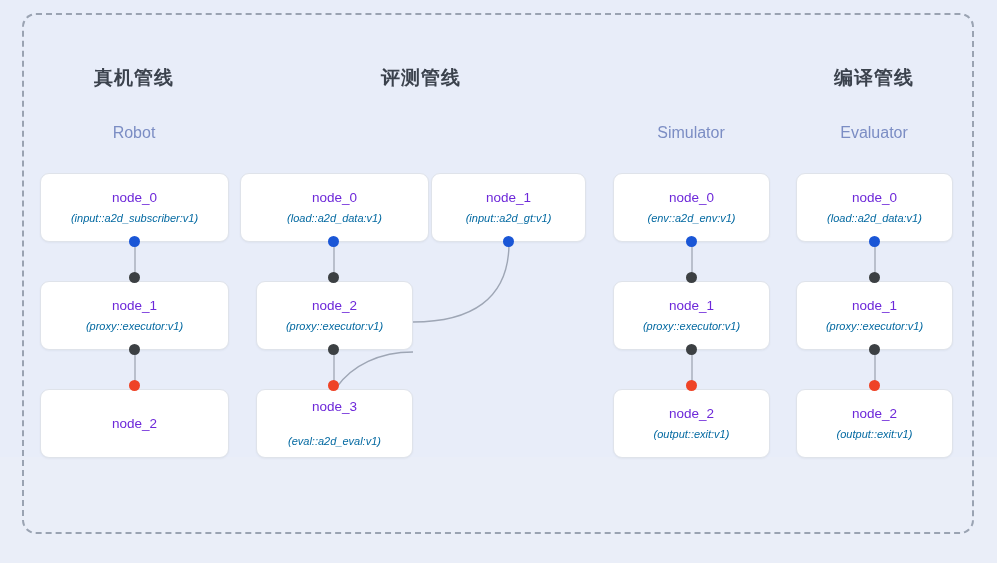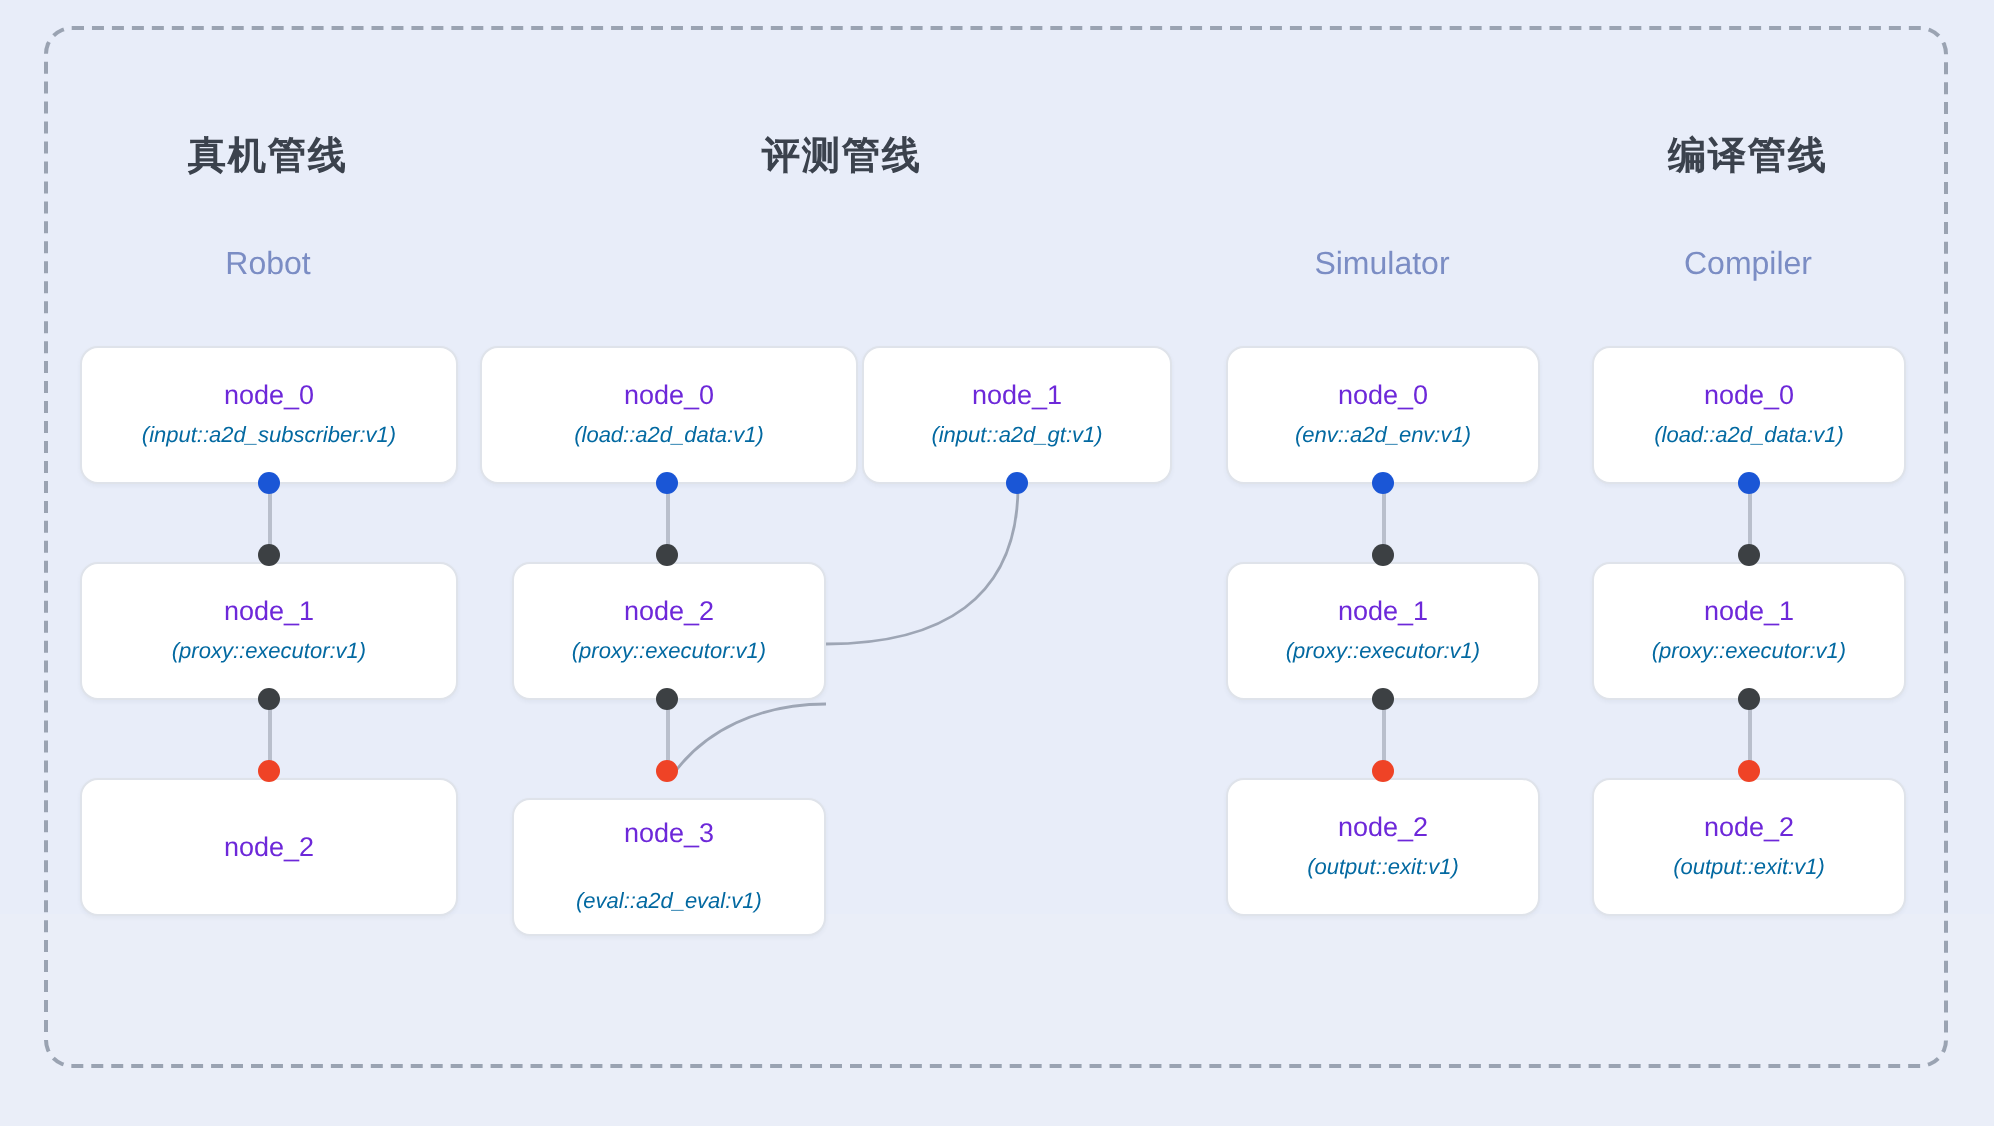--- a/index.html
+++ b/index.html
@@ -141,21 +141,21 @@
     <div class="node-type">(load::a2d_data:v1)</div>
   </div>
   <div class="node-box" style="left:431px; top:173px; width:155px; height:69px;">
     <div class="node-name">node_1</div>
     <div class="node-type">(input::a2d_gt:v1)</div>
   </div>
   <div class="node-box" style="left:256px; top:281px; width:157px; height:69px;">
     <div class="node-name">node_2</div>
     <div class="node-type">(proxy::executor:v1)</div>
   </div>
-  <div class="node-box" style="left:256px; top:399px; width:157px; height:69px;gap:14px;">
+  <div class="node-box" style="left:256px; top:389px; width:157px; height:69px;gap:14px;">
     <div class="node-name">node_3</div>
     <div class="node-type">(eval::a2d_eval:v1)</div>
   </div>
   <div class="link-line" style="left:333px; top:242px; height:39px;"></div>
   <div class="link-line" style="left:333px; top:350px; height:39px;"></div>
 
   <svg class="curves">
     <path d="M 509,243 C 509,300 470,322 413,322" fill="none" stroke="#9ea6b5" stroke-width="1.4"></path>
     <path d="M 413,352 C 380,352 352,365 336,388" fill="none" stroke="#9ea6b5" stroke-width="1.4"></path>
   </svg>
@@ -181,21 +181,21 @@
     <div class="node-type">(output::exit:v1)</div>
   </div>
   <div class="link-line" style="left:691px; top:242px; height:39px;"></div>
   <div class="link-line" style="left:691px; top:350px; height:39px;"></div>
   <div class="dot dot-blue" style="left:686px; top:236px;"></div>
   <div class="dot dot-black" style="left:686px; top:272px;"></div>
   <div class="dot dot-black" style="left:686px; top:344px;"></div>
   <div class="dot dot-red" style="left:686px; top:380px;"></div>
 
   <div class="col-title-cn" style="left:774px; top:65px; width:200px;">编译管线</div>
-  <div class="col-title-en" style="left:774px; top:124px; width:200px;">Compiler</div>
+  <div class="col-title-en" style="left:774px; top:124px; width:200px;">Evaluator</div>
 
   <div class="node-box" style="left:796px; top:173px; width:157px; height:69px;">
     <div class="node-name">node_0</div>
     <div class="node-type">(load::a2d_data:v1)</div>
   </div>
   <div class="node-box" style="left:796px; top:281px; width:157px; height:69px;">
     <div class="node-name">node_1</div>
     <div class="node-type">(proxy::executor:v1)</div>
   </div>
   <div class="node-box" style="left:796px; top:389px; width:157px; height:69px;">

